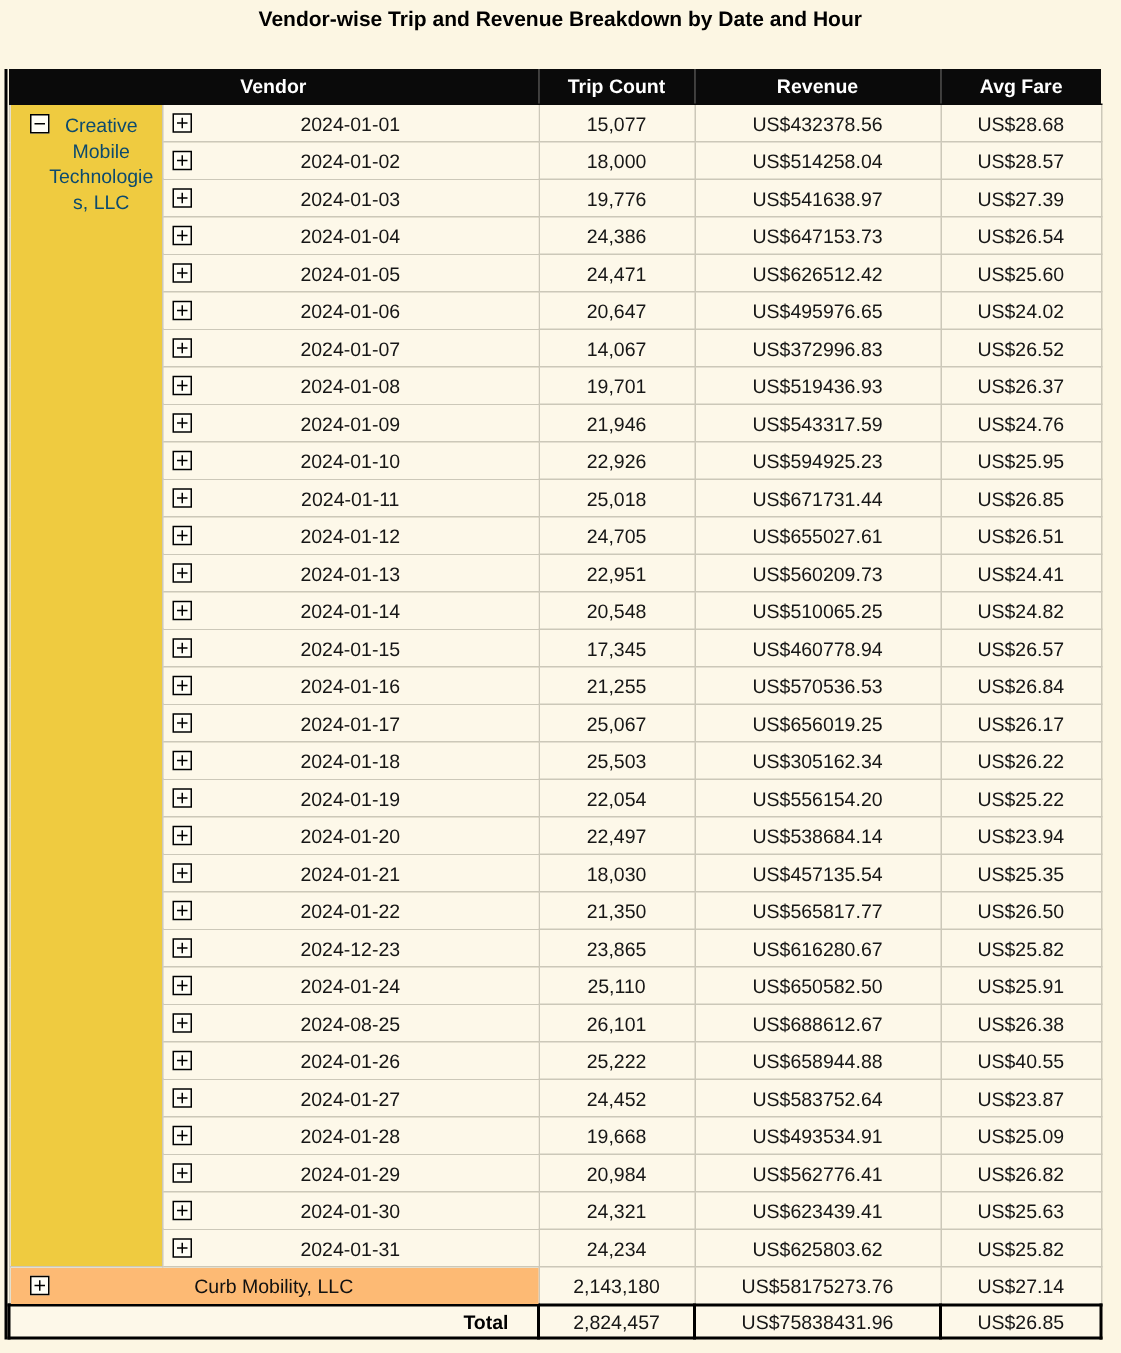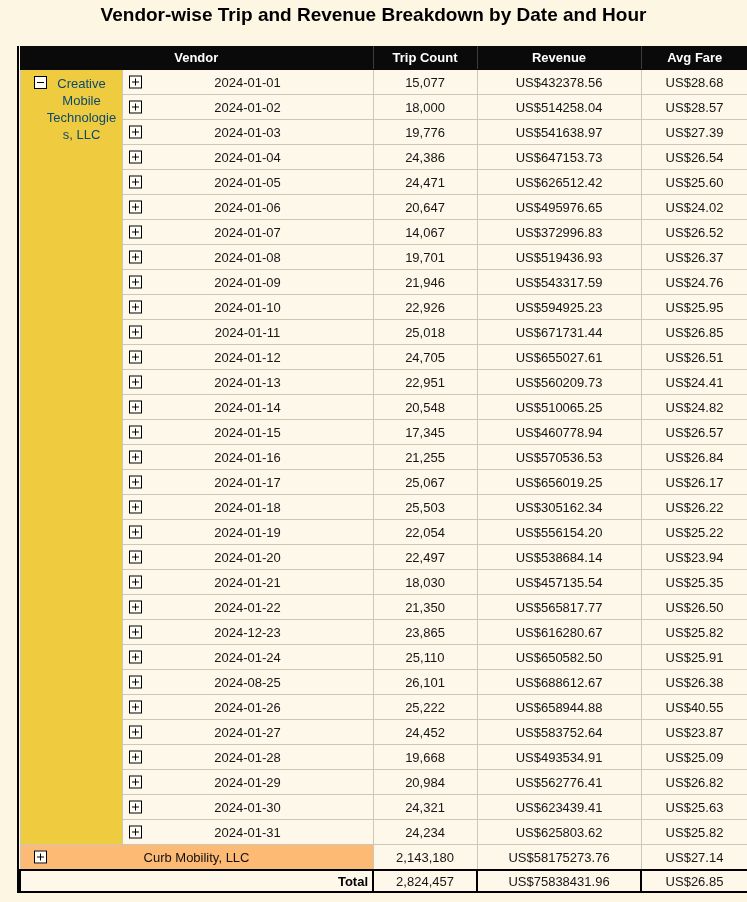--- a/index.html
+++ b/index.html
@@ -4,24 +4,24 @@
 <style>
   html,body { margin:0; padding:0; }
   body {
     width:747px; height:902px; position:relative; overflow:hidden;
     background:#FCF6E3;
     font-family:"Liberation Sans", sans-serif;
     color:#161616;
   }
   .title {
     position:absolute; top:4px; left:0; width:747px;
-    text-align:center; font-weight:bold; font-size:19px; color:#000;
+    text-align:center; font-weight:bold; font-size:14px; color:#000;
   }
   .table-wrap {
-    position:absolute; left:17px; top:46px; width:731px;
+    position:absolute; left:3px; top:46px; width:731px;
     border-left:2px solid #000;
     border-right:1px solid #b3af9f;
     box-sizing:border-box;
   }
   table.pivot {
     border-collapse:collapse; table-layout:fixed;
     width:728px; font-size:13px;
   }
   col.c-vendor { width:102px; }
   col.c-date   { width:251px; }
@@ -77,21 +77,21 @@
   td.group-cell {
     background:#fdba74; position:relative; text-align:center; color:#111;
   }
   td.group-cell .toggle { left:13px; top:50%; transform:translateY(-50%); }
 
   
   tr.total-row td {
     border:2px solid #000; height:20px; background:#FDF8E9;
   }
   td.total-label {
-    font-weight:bold; text-align:right; padding-right:4px; color:#000;
+    font-weight:bold; text-align:right; padding-right:19px; color:#000;
   }
 </style>
 </head>
 <body>
 
 <div class="title">Vendor-wise Trip and Revenue Breakdown by Date and Hour</div>
 
 <div class="table-wrap">
   <table class="pivot">
     <colgroup>

